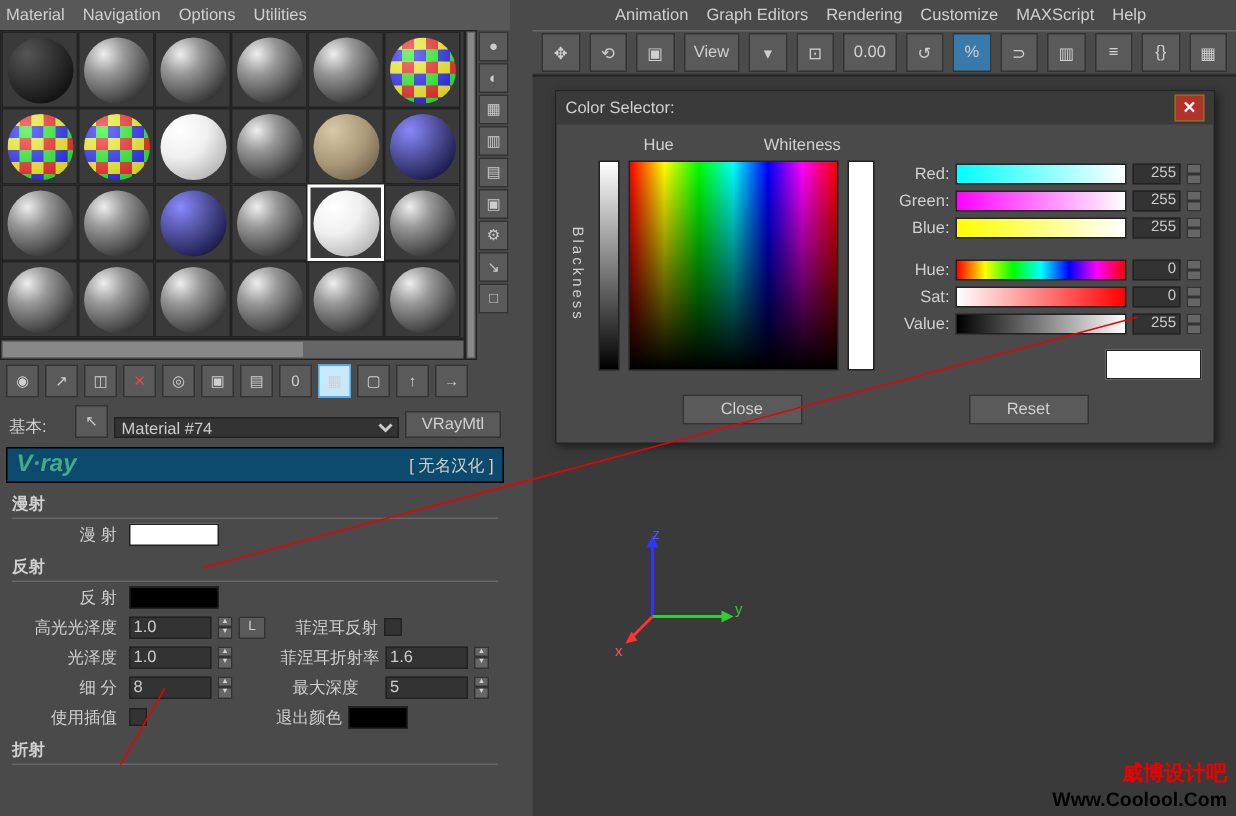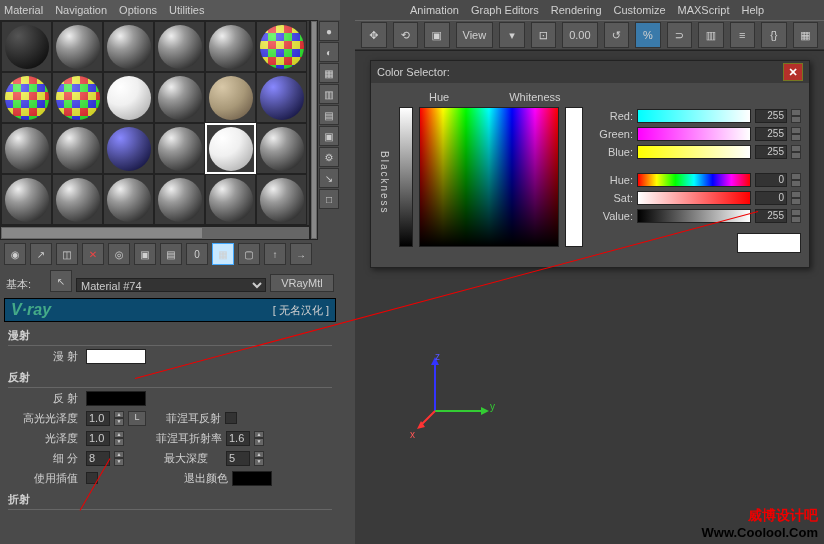--- a/index.html
+++ b/index.html
@@ -32,21 +32,21 @@
 .mat-name-row select { flex: 1; background: #333; color: #ccc; border: 1px solid #222; height: 14px; }
 .mat-name-row .mattype { width: 64px; height: 18px; background: #5a5a5a; border: 1px solid #333; text-align: center; line-height: 16px; }
 .vray-header { background: #0c4a6e; border: 1px solid #000; margin: 4px; padding: 2px 6px; display: flex; justify-content: space-between; align-items: center; }
 .vray-logo { font-style: italic; font-weight: bold; font-size: 16px; color: #4a8; }
 .rollout { margin: 2px 8px; }
 .rollout-title { background: #4a4a4a; border-bottom: 1px solid #666; padding: 2px 0; font-weight: bold; }
 .param-row { display: flex; align-items: center; height: 20px; gap: 4px; padding-left: 4px; }
 .param-label { width: 70px; text-align: right; padding-right: 4px; }
 .swatch { width: 60px; height: 15px; border: 1px solid #222; background: #000; }
 .swatch.white { background: #fff; }
-.spin { width: 24px; height: 15px; background: #333; border: 1px solid #222; color: #ccc; padding: 0 2px; display: flex; align-items: center; }
+.spin { width: 55px; height: 15px; background: #333; border: 1px solid #222; color: #ccc; padding: 0 2px; display: flex; align-items: center; }
 .spin-btns { width: 10px; height: 15px; display: flex; flex-direction: column; }
 .spin-btns div { flex: 1; background: #666; border: 1px solid #333; font-size: 5px; text-align: center; line-height: 5px; }
 .checkbox { width: 12px; height: 12px; background: #333; border: 1px solid #222; }
 .small-btn { width: 18px; height: 15px; background: #5a5a5a; border: 1px solid #333; text-align: center; font-size: 9px; }
 
 .viewport { position: absolute; left: 355px; top: 0; right: 0; bottom: 0; background: #4a4a4a; }
 .vp-menu { display: flex; gap: 12px; padding: 2px 55px; height: 20px; align-items: center; }
 .vp-toolbar { height: 30px; background: #4a4a4a; border-top: 1px solid #666; border-bottom: 1px solid #333; display: flex; align-items: center; gap: 6px; padding: 0 6px; }
 .vp-tb { width: 26px; height: 26px; background: #5a5a5a; border: 1px solid #333; display: flex; align-items: center; justify-content: center; }
 .vp-tb.view { width: auto; padding: 0 6px; }
@@ -402,20 +402,24 @@
             <div class="rgb-bar val"></div>
             <div class="rgb-val">255</div>
             <div class="rgb-spin">
               <div></div>
               <div></div>
             </div>
           </div>
         <div class="cs-preview"></div>
       </div>
     </div>
+    <div class="cs-buttons">
+      <div class="cs-btn">Close</div>
+      <div class="cs-btn">Reset</div>
+    </div>
   </div>
 </div>
 
 <div class="arrow-line" style="left:135px; top:378px; width:645px; transform: rotate(-15deg);"></div>
 <div class="arrow-line" style="left:80px; top:510px; width:60px; transform: rotate(-60deg);"></div>
 
 <div class="watermark">
   <div class="w1">威博设计吧</div>
   <div class="w2">Www.Coolool.Com</div>
 </div>

